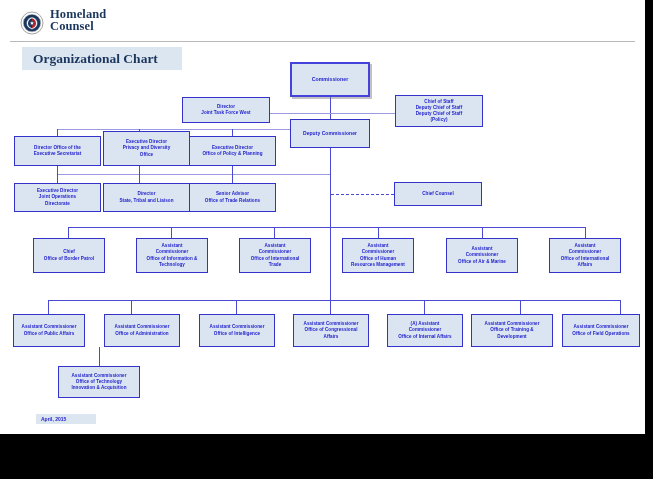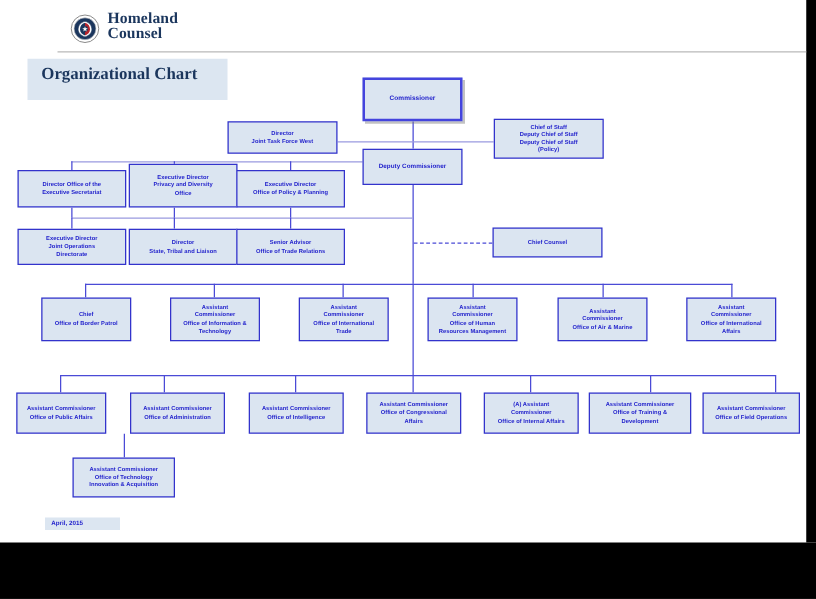--- a/index.html
+++ b/index.html
@@ -5,30 +5,30 @@
   html,body{margin:0;padding:0;background:#000;}
   body{width:653px;height:479px;overflow:hidden;font-family:"Liberation Sans",sans-serif;}
 
   #page{
     position:absolute;left:0;top:0;width:645px;height:434px;
     background:#ffffff;border-right:8px solid #000;
     overflow:hidden;
   }
 
   
-  #header{position:absolute;left:0;top:0;width:530px;height:44px;margin-left:36px;}
+  #header{position:absolute;left:0;top:0;width:530px;height:44px;}
   #seal{position:absolute;left:20px;top:11px;width:24px;height:24px;}
   #brand{position:absolute;left:50px;top:9px;
     font-family:"Liberation Serif",serif;font-size:12.5px;line-height:11.5px;
     font-weight:700;color:#1b365d;letter-spacing:.1px;}
   #brand span{display:block;}
   #hrule{position:absolute;left:10px;top:41px;width:625px;height:1px;background:#b9b9b9;}
 
   #title-banner{
-    position:absolute;left:22px;top:47px;width:160px;height:33px;
+    position:absolute;left:22px;top:47px;width:160px;height:23px;
     background:#dce6f1;}
   #title-banner .t{
     position:absolute;left:11px;top:4px;
     font-family:"Liberation Serif",serif;font-size:13.5px;font-weight:700;
     color:#1b365d;white-space:nowrap;}
 
   
   #chart{position:absolute;left:0;top:0;width:645px;height:434px;}
 
   .node{

